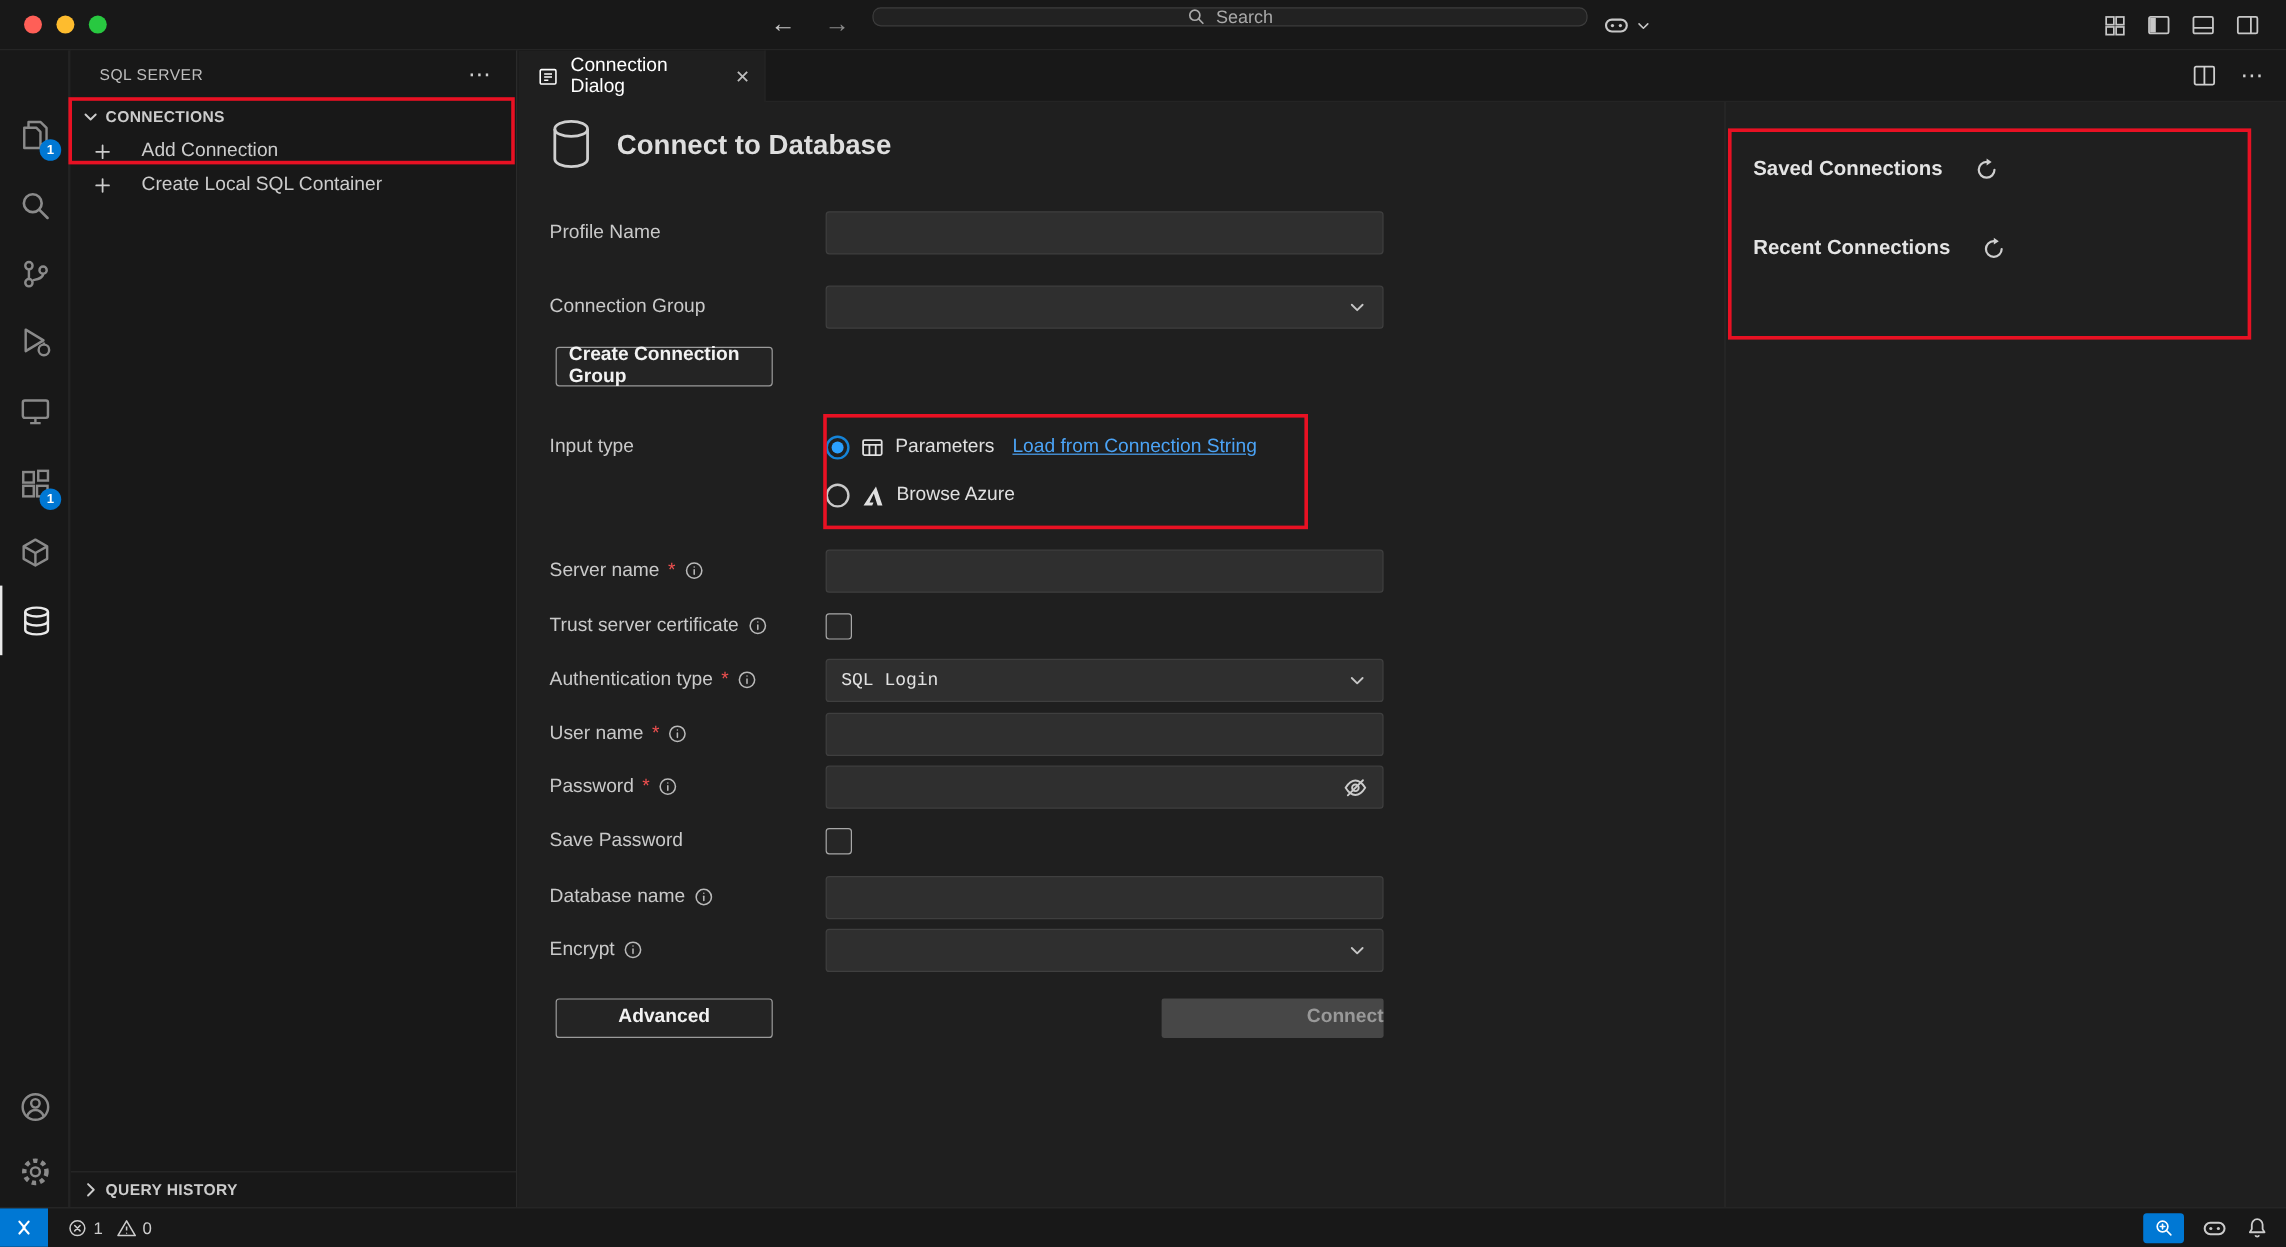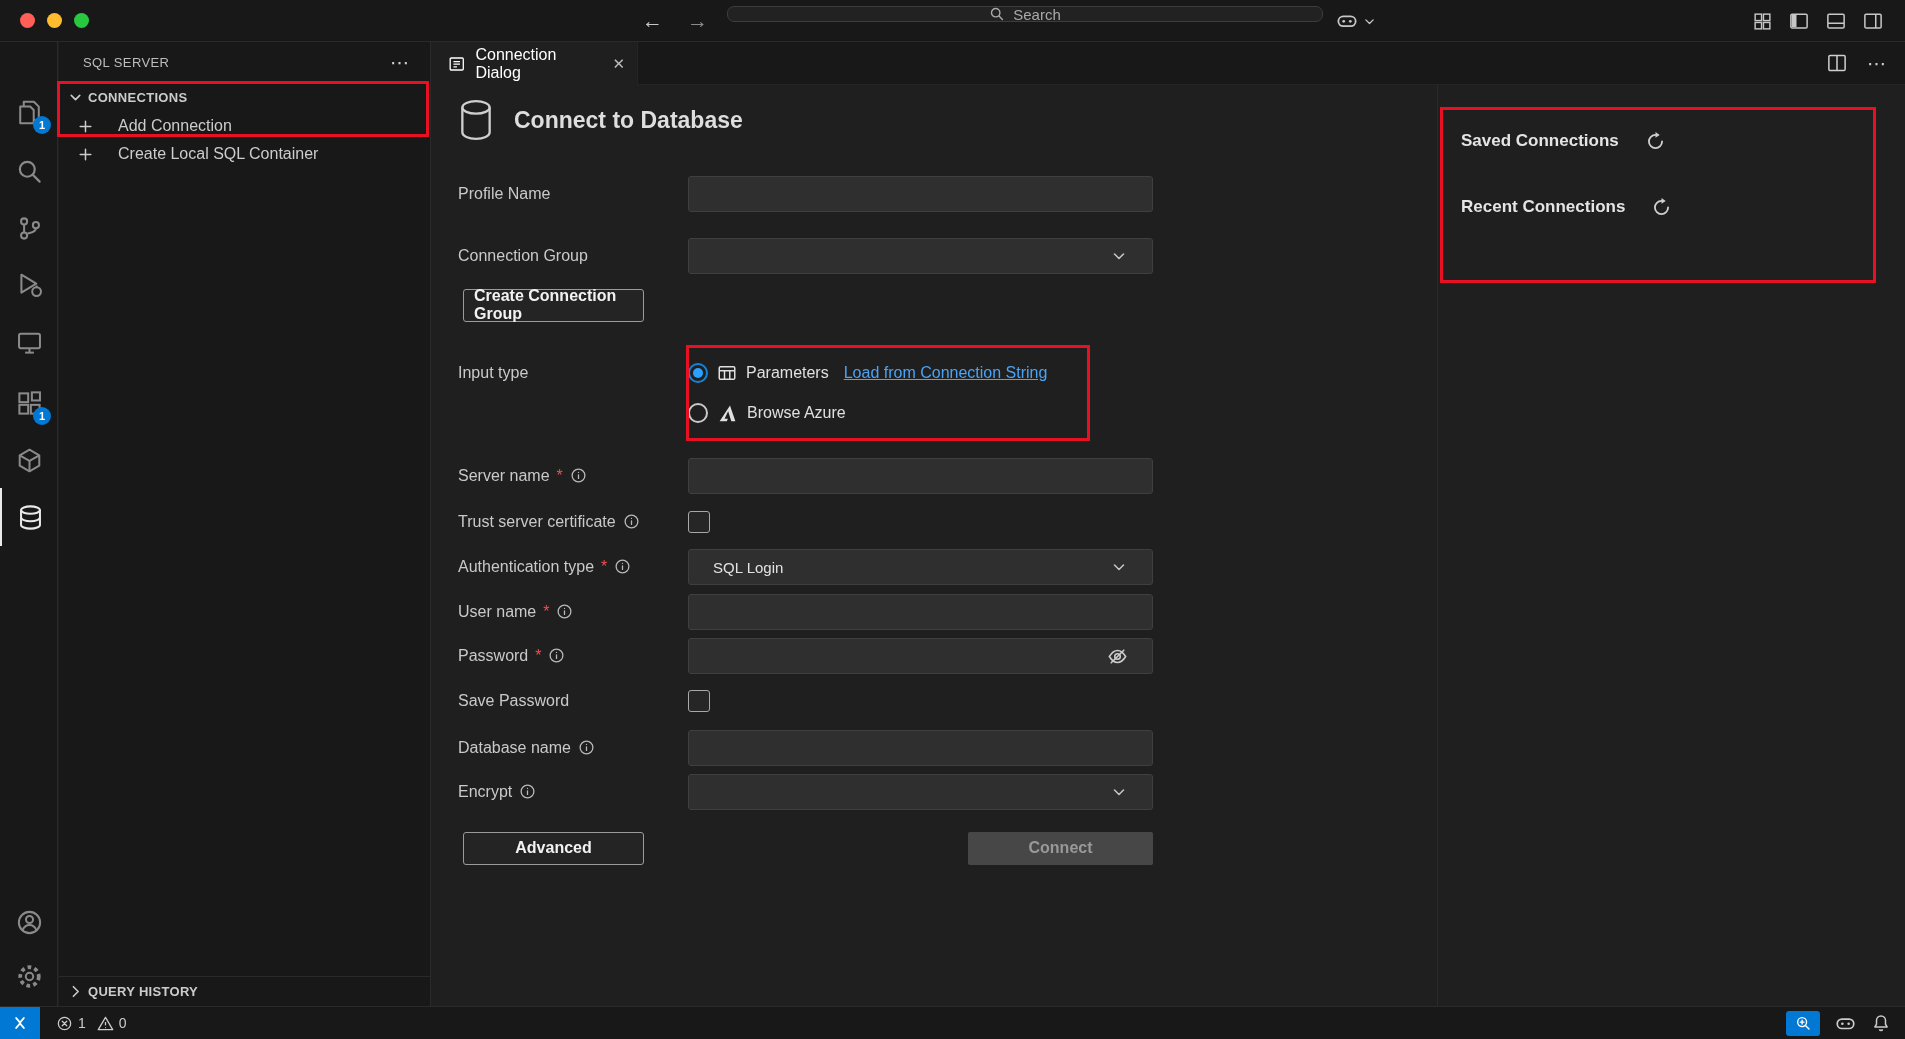--- a/index.html
+++ b/index.html
@@ -43,34 +43,34 @@
   .form-pane { position:relative; width:1005px; flex:0 0 1005px; }
   .right-pane { position:relative; flex:1; border-left:1px solid #2a2a2a; }
 
   .dlg-heading { position:absolute; top:14px; left:26px; display:flex; align-items:center; gap:20px; color:#cfcfcf; }
   .dlg-title { font-size:23px; font-weight:700; color:#dedede; }
 
   .frow { position:absolute; left:26px; height:32px; display:flex; align-items:center; }
   .flabel { width:230px; display:flex; align-items:flex-start; gap:7px; font-size:16px; color:#c9c9c9; flex:0 0 230px; }
   .req { color:#ef5050; }
   .info { color:#b9b9b9; display:flex; }
-  .input, .select { width:465px; height:36px; background:#2f2f2f; border:1px solid #3f3f3f; border-radius:3px; display:flex; align-items:center; padding:0 24px; font-size:15px; color:#e2e2e2; }
+  .input, .select { width:465px; height:36px; background:#2f2f2f; border:1px solid #3f3f3f; border-radius:3px; display:flex; align-items:center; padding:0 12px; font-size:15px; color:#e2e2e2;font-family:Liberation Mono, monospace; }
   .select svg { margin-left:auto; color:#c5c5c5; }
   .input svg.trail { margin-left:auto; color:#cccccc; }
   .checkbox { width:22px; height:22px; border:1.5px solid #a8a8a8; border-radius:3px; background:#262626; }
 
   .radio { width:20px; height:20px; border-radius:50%; position:relative; flex:0 0 20px; }
   .radio.sel { border:2px solid #1584d8; }
   .radio.sel::after { content:""; position:absolute; inset:3px; border-radius:50%; background:#2ba0fe; }
   .radio.unsel { border:2px solid #c9c9c9; }
   .radio-line { display:flex; align-items:center; gap:9px; font-size:16px; color:#e0e0e0;justify-content:center; }
   .link { color:#4ba3f5; text-decoration:underline; font-size:16px; margin-left:6px; }
 
   .btn-outline { height:33px; background:#242424; border:1px solid #9b9b9b; border-radius:3px; color:#f2f2f2; font-weight:700; font-size:16px; display:flex; align-items:center; justify-content:center; padding:0 10px; }
-  .btn-disabled { position:absolute; left:510px; width:185px; height:33px; background:#474747; border-radius:2px; color:#999999; font-weight:700; font-size:16px; display:flex; align-items:center; justify-content:center; }
+  .btn-disabled { position:absolute; left:510px; width:185px; height:33px; background:#474747; border-radius:2px; color:#999999; font-weight:700; font-size:16px; display:flex; align-items:center; justify-content:flex-end; }
 
   .rp-row { position:absolute; left:23px; height:30px; display:flex; align-items:center; gap:26px; }
   .rp-title { font-size:17px; font-weight:700; color:#e4e4e4; }
   .rp-refresh { color:#cfcfcf; display:flex; }
 
   
   .statusbar { position:absolute; left:0; right:0; bottom:0; height:33px; background:#181818; border-top:1px solid #2a2a2a; display:flex; align-items:center; font-size:14px; color:#cccccc; }
   .remote { width:40px; height:33px; background:#0078d4; color:#fff; display:flex; align-items:center; justify-content:center; flex:0 0 40px; }
   .problems { display:flex; align-items:center; gap:5px; margin-left:10px; }
   .problems svg { margin-left:6px; }

